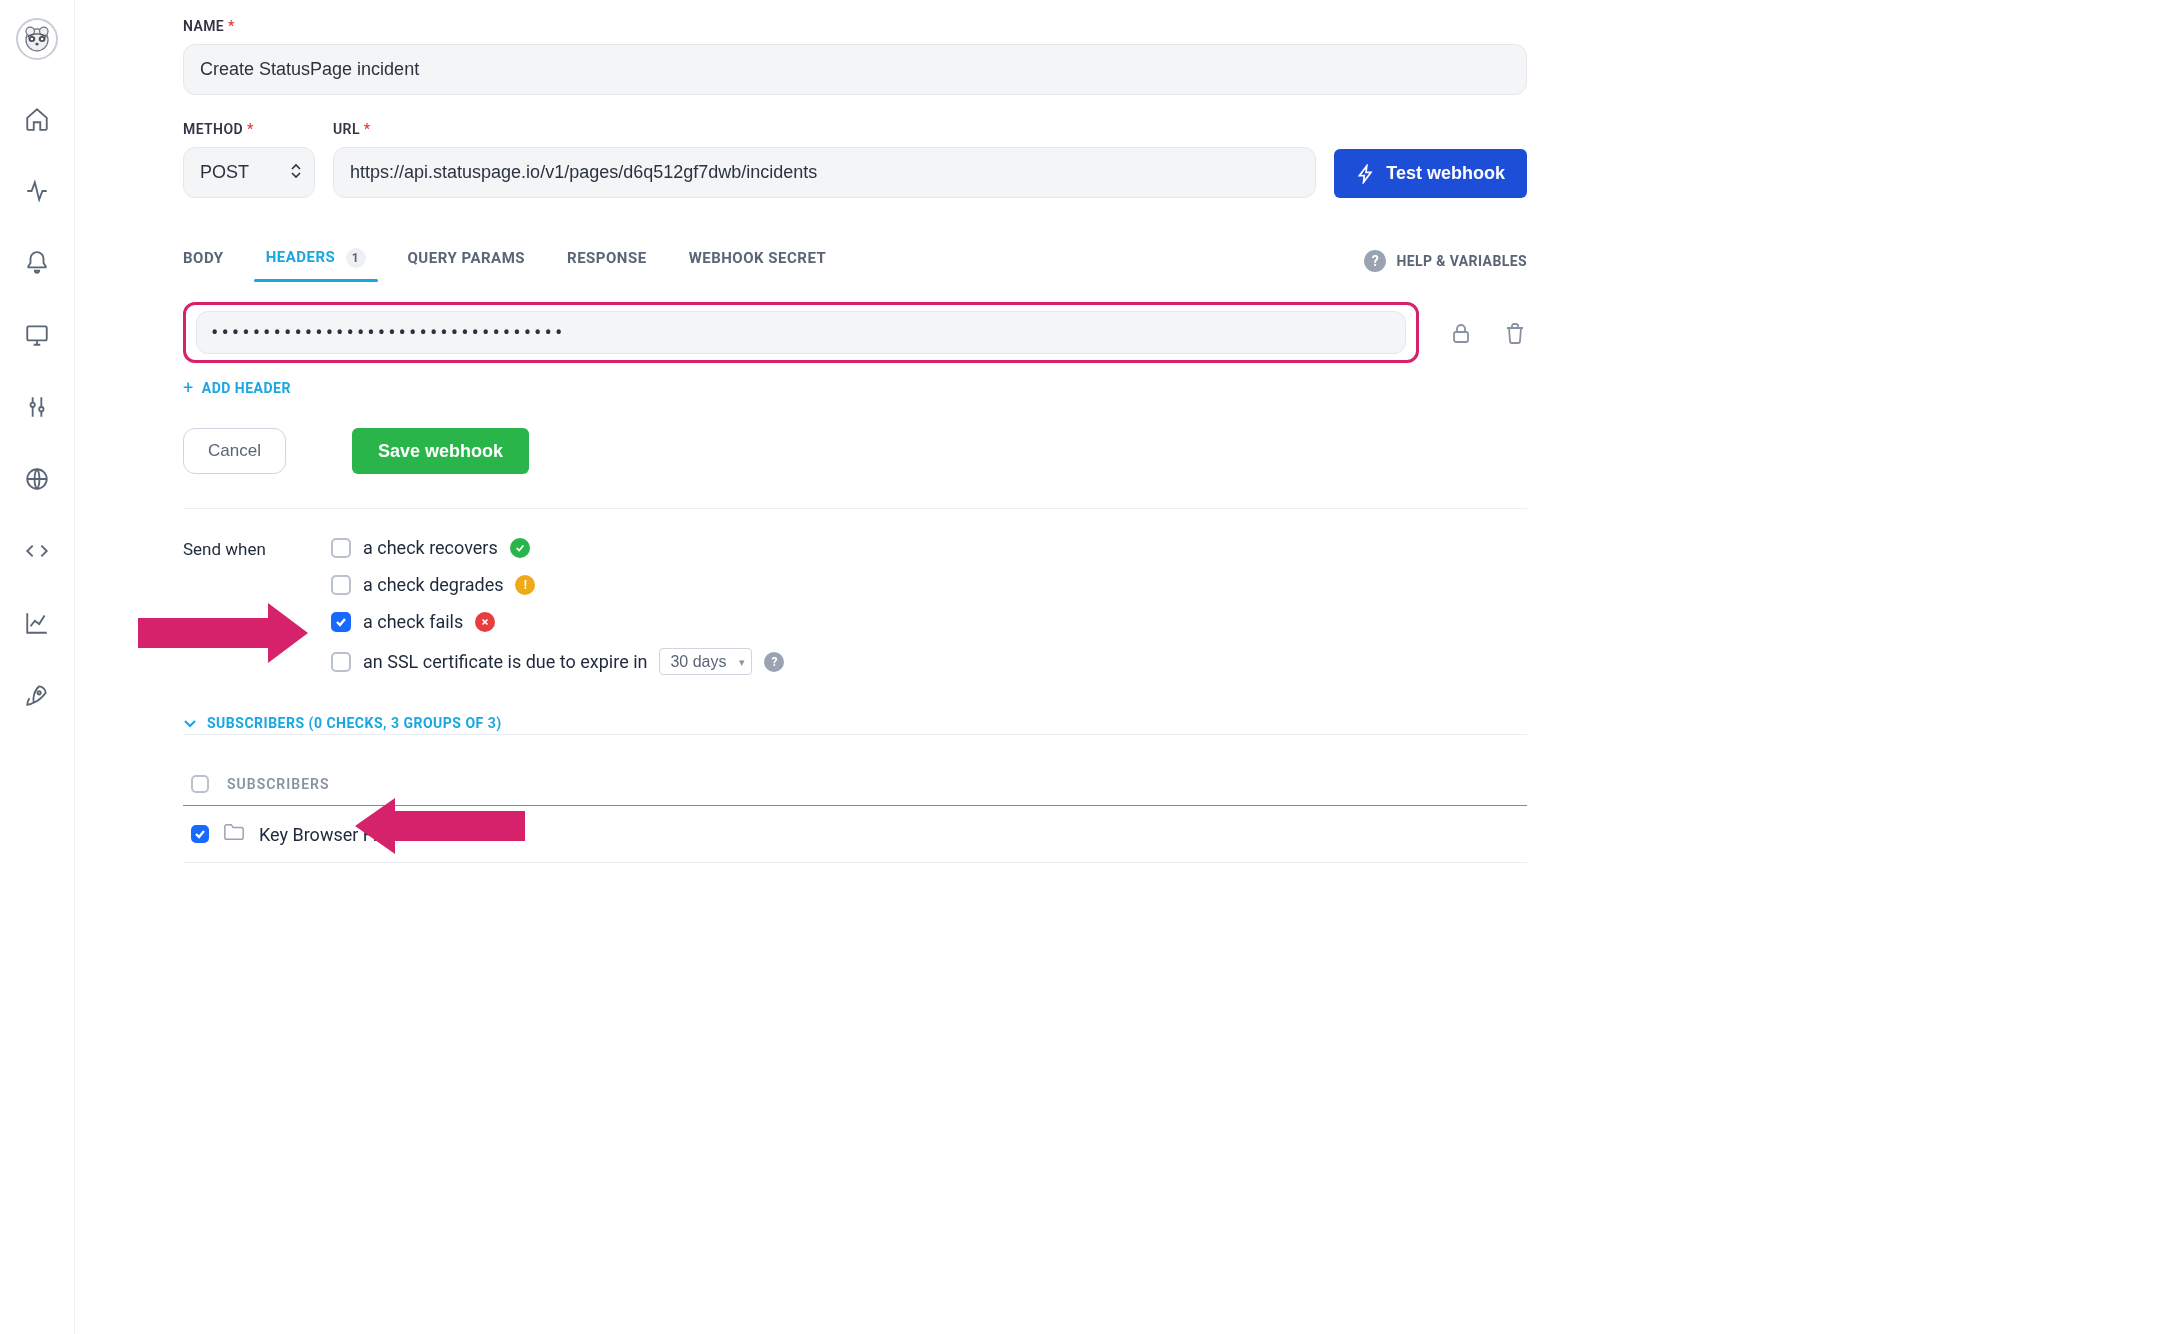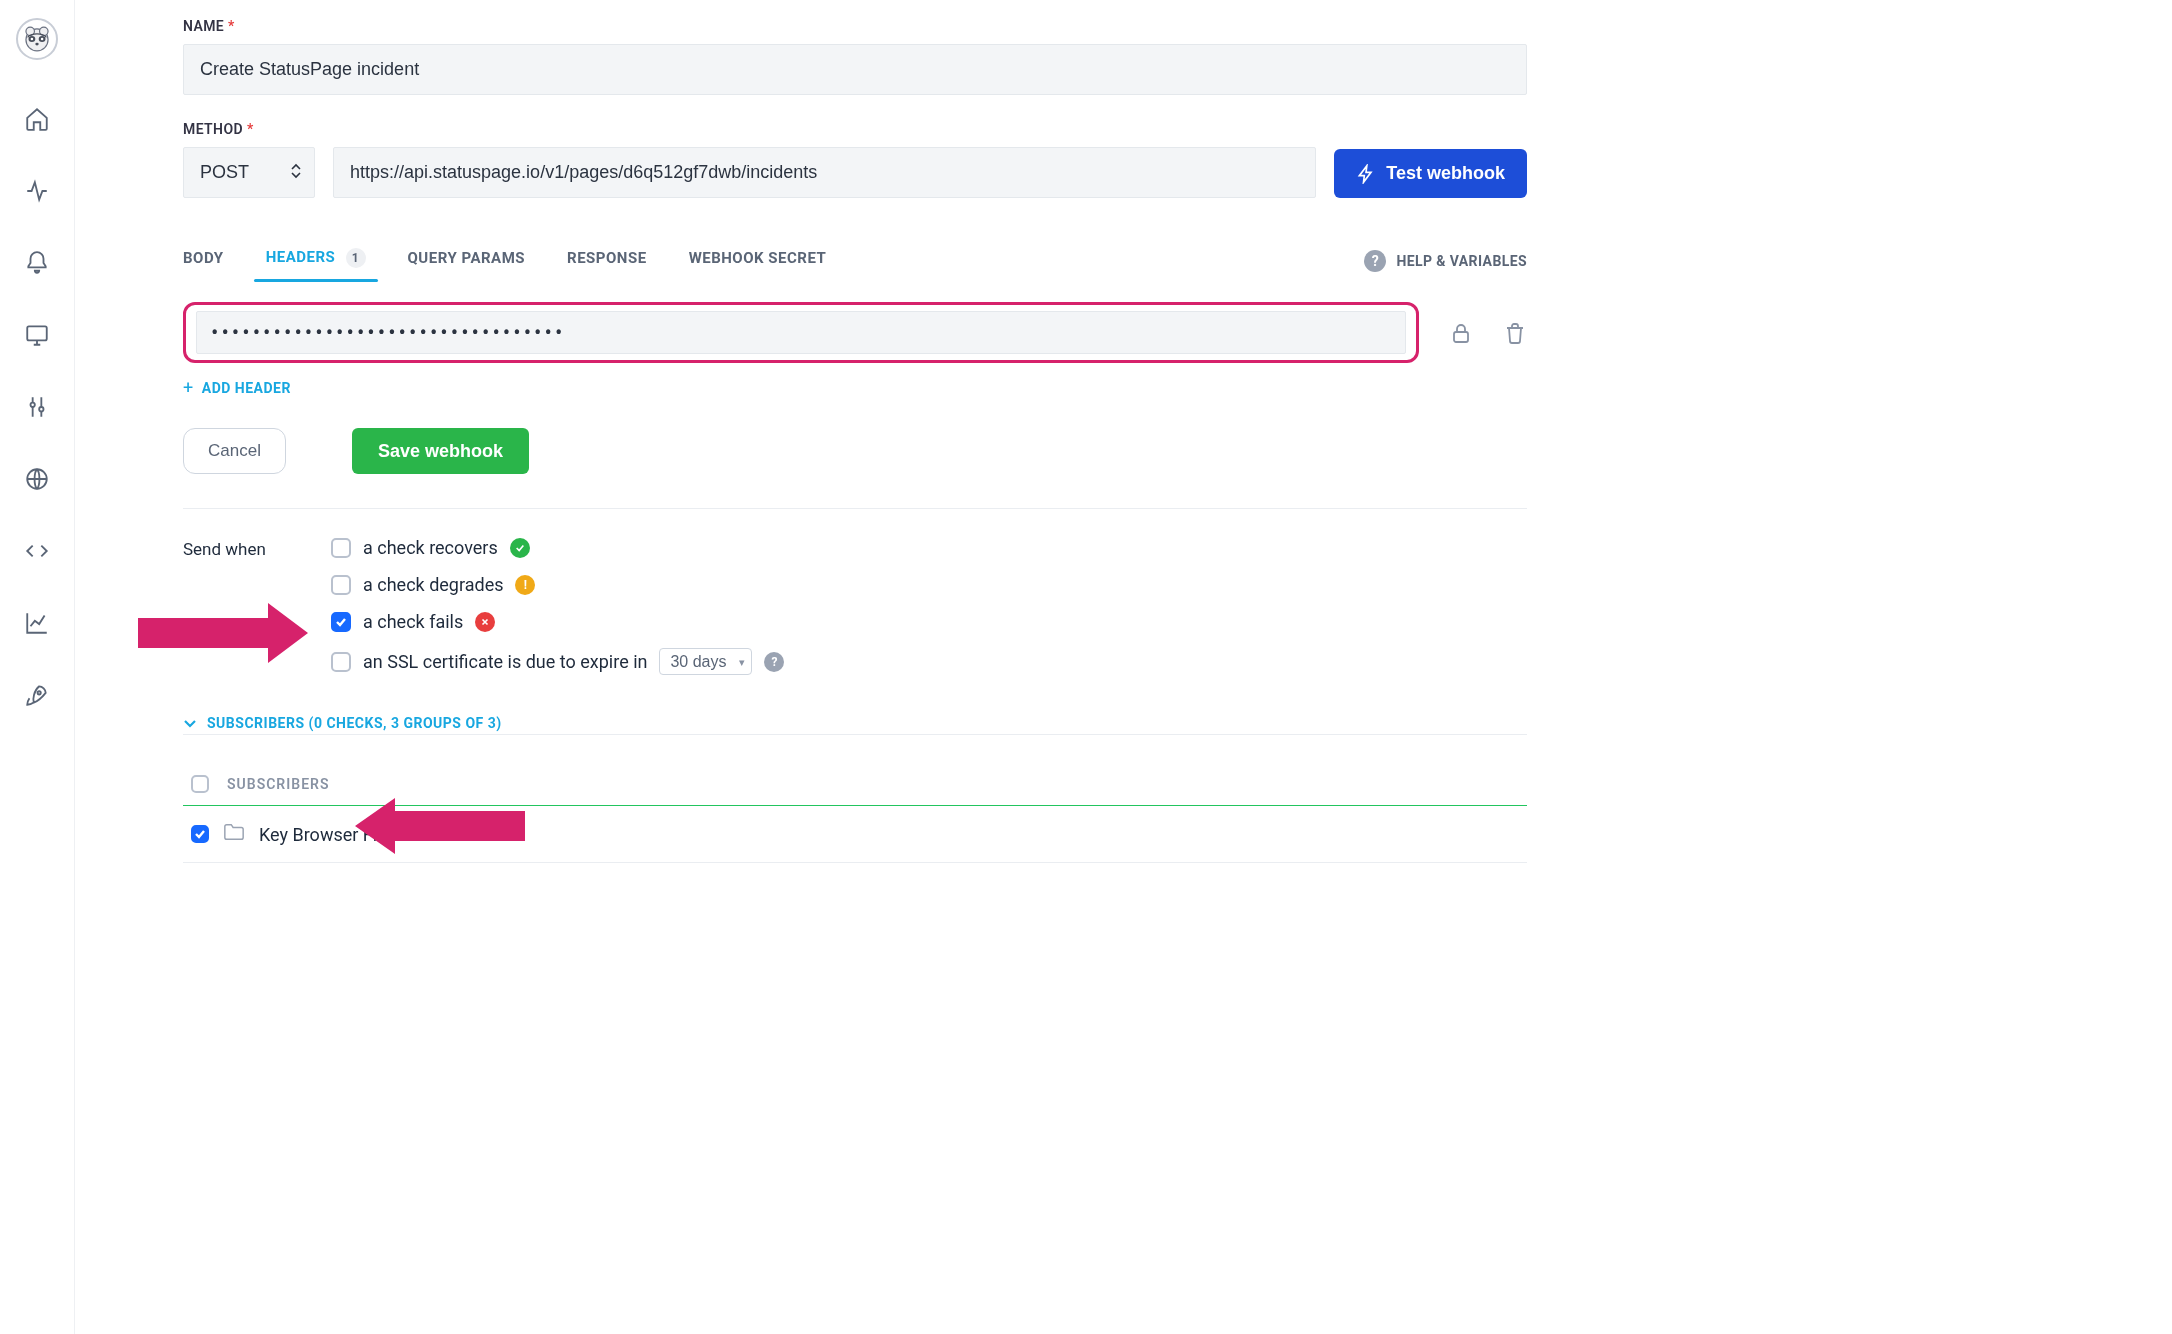--- a/index.html
+++ b/index.html
@@ -6,21 +6,21 @@
     body { font-family: -apple-system, BlinkMacSystemFont, "Segoe UI", Roboto, sans-serif; color: #1e2a3b; background: #fff; }
     .app { display: flex; min-height: 100vh; }
     .sidebar { width: 75px; border-right: 1px solid #eef0f3; display: flex; flex-direction: column; align-items: center; padding-top: 18px; gap: 46px; }
     .logo { width: 42px; height: 42px; border-radius: 50%; border: 2px solid #c8cdd6; display:flex; align-items:center; justify-content:center; background:#fff; position:relative; }
     .logo svg { width: 34px; height: 34px; }
     .nav-icon { width: 26px; height: 26px; color: #5a6576; display:flex; align-items:center; justify-content:center; }
     .nav-icon svg { width: 26px; height: 26px; stroke: currentColor; fill:none; stroke-width:1.7; }
     .main { flex: 1; padding: 18px 28px 40px 108px; max-width: 1480px; }
     .label { font-size: 14px; letter-spacing: 0.4px; font-weight: 600; color:#334; margin-bottom:10px; display:block; }
     .req { color:#e53e3e; }
-    .input, .select { width: 100%; background:#f3f5f7; border:1px solid #e4e8ec; border-radius:2px; padding:14px 16px; font-size:18px; color:#2b3340; }
+    .input, .select { width: 100%; background:#f3f5f7; border:1px solid #e4e8ec; border-radius:12px; padding:14px 16px; font-size:18px; color:#2b3340; }
     .row { display:flex; gap:18px; margin-top:26px; align-items:flex-end; }
     .method-col { width:132px; }
     .select-wrap { position:relative; }
     .select-wrap .caret { position:absolute; right:14px; top:50%; transform:translateY(-50%); pointer-events:none; }
     .url-col { flex:1; }
     .btn-test { background:#1d4ed8; color:#fff; border:none; border-radius:6px; padding:14px 22px; font-size:18px; font-weight:600; display:flex; align-items:center; gap:10px; cursor:pointer; }
     .tabs { display:flex; gap:42px; margin-top:42px; align-items:center; }
     .tab { font-size:15px; font-weight:700; letter-spacing:0.5px; color:#5a6576; padding:8px 0 14px 0; cursor:pointer; position:relative; text-transform:uppercase;}
     .tab.active { color:#18a7e0; }
     .tab.active::after { content:''; position:absolute; left:-12px; right:-12px; bottom:0; height:3px; background:#18a7e0; border-radius:2px; }
@@ -150,20 +150,21 @@
         <div class="select-wrap">
           <input class="input" style="padding-right: 34px;" readonly="" value="POST">
           <span class="caret">
             <svg width="10" height="16" viewBox="0 0 10 16">
                 <path d="M1 6l4-4 4 4M1 10l4 4 4-4" fill="none" stroke="#2b3340" stroke-width="1.6"></path>
               </svg>
           </span>
         </div>
       </div>
       <div class="url-col">
+        <label class="label"><span>URL</span> <span class="req">*</span></label>
         <input class="input" value="https://api.statuspage.io/v1/pages/d6q512gf7dwb/incidents" style="">
       </div>
       <button class="btn-test">
         <svg width="20" height="20" viewBox="0 0 24 24" fill="none" stroke="#fff" stroke-width="2">
             <path d="M13 2L4 14h6l-1 8 9-12h-6z"></path>
           </svg>
         <span>Test webhook</span>
       </button>
     </div>
 

